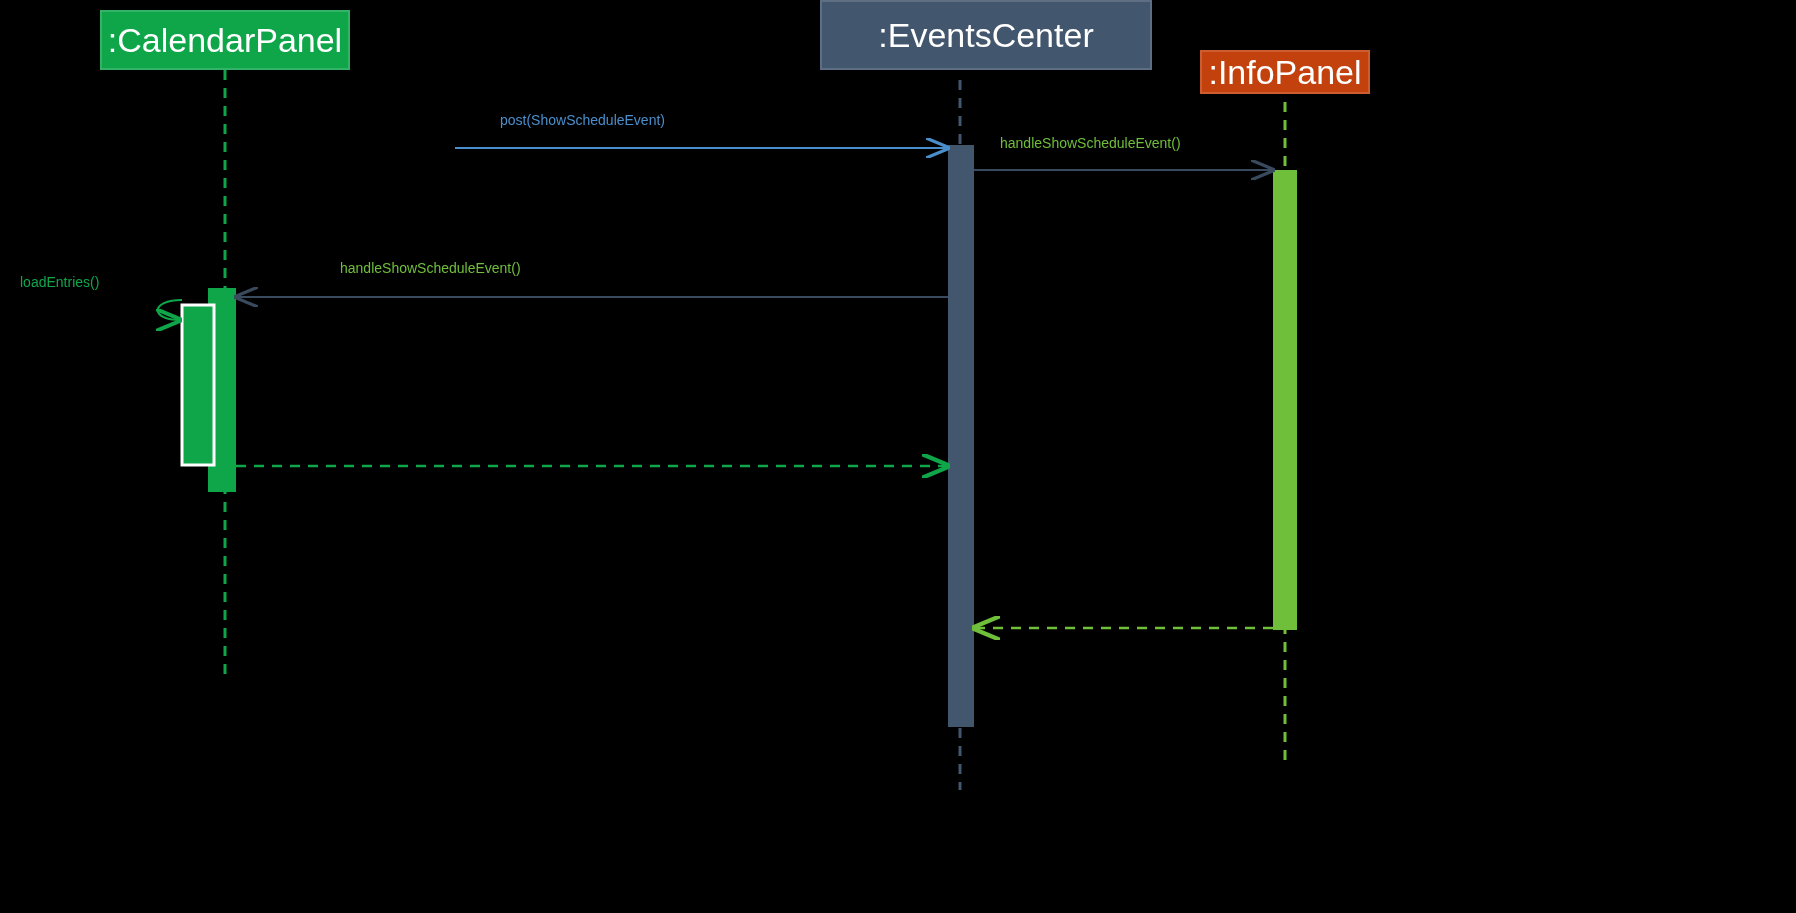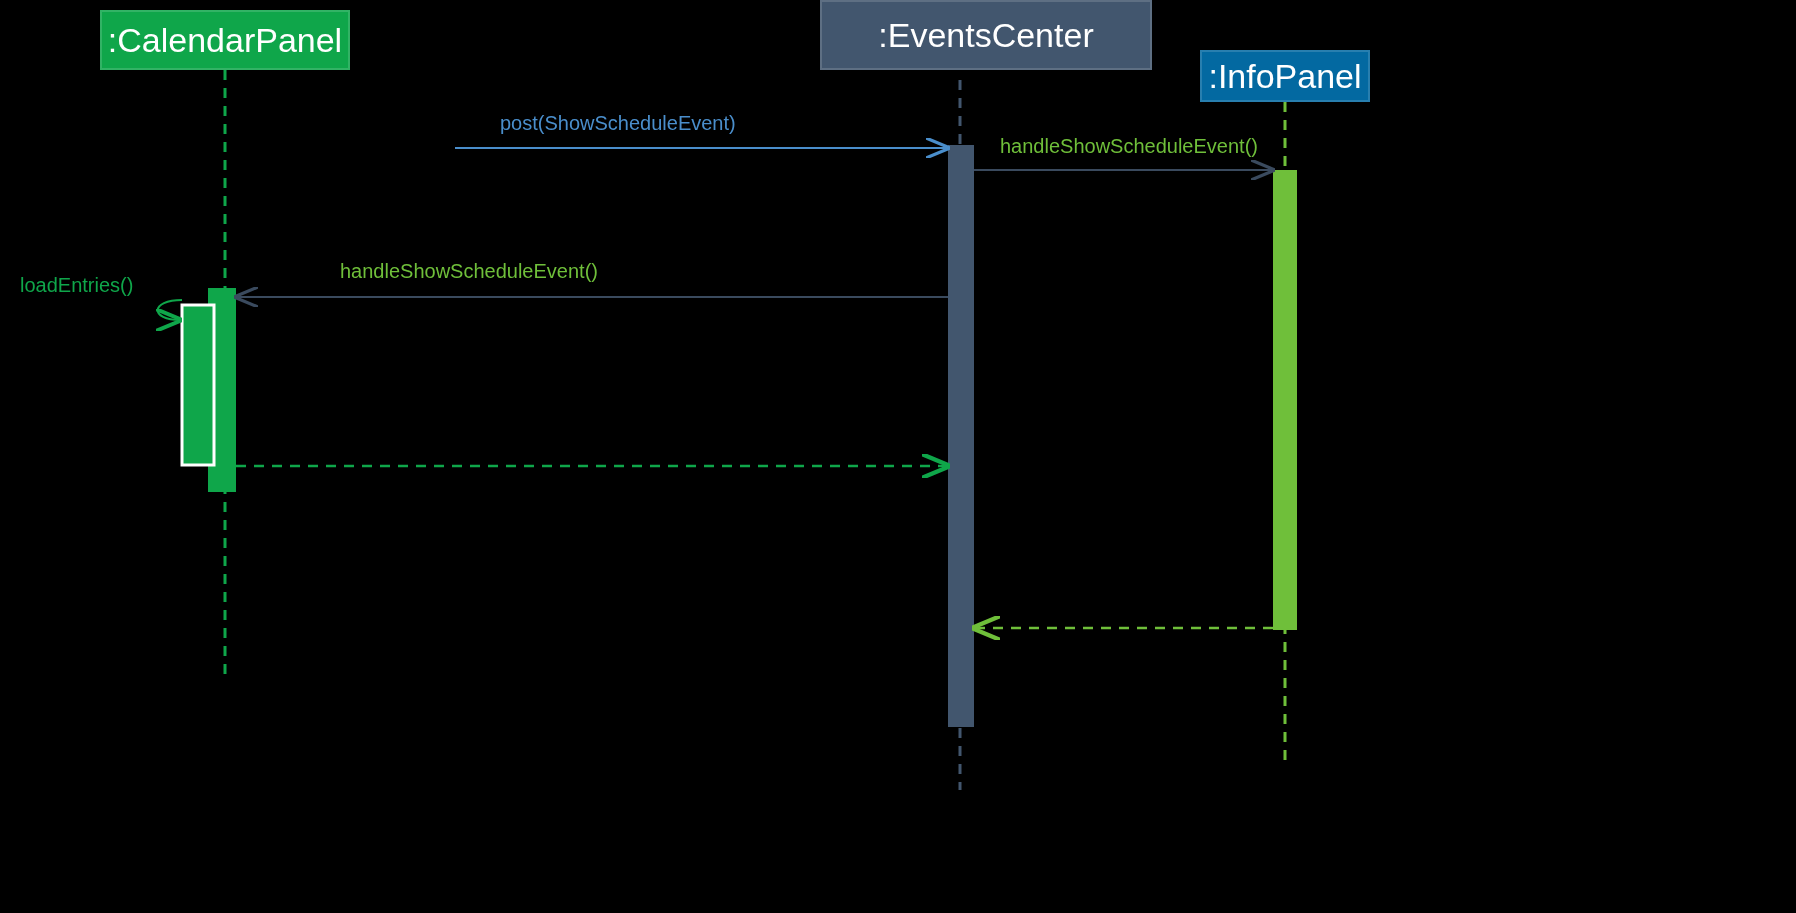--- a/index.html
+++ b/index.html
@@ -21,40 +21,40 @@
     color: #fff;
     font-size: 34px;
     display: flex;
     align-items: center;
     justify-content: center;
     border: 2px solid rgba(255,255,255,0.15);
     box-sizing: border-box;
   }
   .msg-label {
     position: absolute;
-    font-size: 20px;
+    font-size: 14px;
     white-space: nowrap;
   }
   svg {
     position: absolute;
     left: 0;
     top: 0;
     pointer-events: none;
   }
 </style>
 </head>
 <body>
 
 <div class="stage">
 
   <div class="obj-box" style="left:100px; top:10px; width:250px; height:60px; background:#0fa64a;">:CalendarPanel</div>
 
   <div class="obj-box" style="left:820px; top:0; width:332px; height:70px; background:#42566e;">:EventsCenter</div>
 
-  <div class="obj-box" style="left:1200px; top:50px; width:170px; height:52px; background:#0369a1;">:InfoPanel</div>
+  <div class="obj-box" style="left:1200px; top:50px; width:170px; height:44px; background:#c2410c;">:InfoPanel</div>
 
   <svg width="1796" height="913">
     <defs>
       <marker id="arrBlue" markerWidth="12" markerHeight="10" refX="11" refY="5" orient="auto">
         <path d="M0,0 L12,5 L0,10" fill="none" stroke="#4a8ecb" stroke-width="1.6"></path>
       </marker>
       <marker id="arrNavy" markerWidth="12" markerHeight="10" refX="11" refY="5" orient="auto">
         <path d="M0,0 L12,5 L0,10" fill="none" stroke="#3a4a5e" stroke-width="1.6"></path>
       </marker>
       <marker id="arrGreenD" markerWidth="12" markerHeight="10" refX="11" refY="5" orient="auto">

